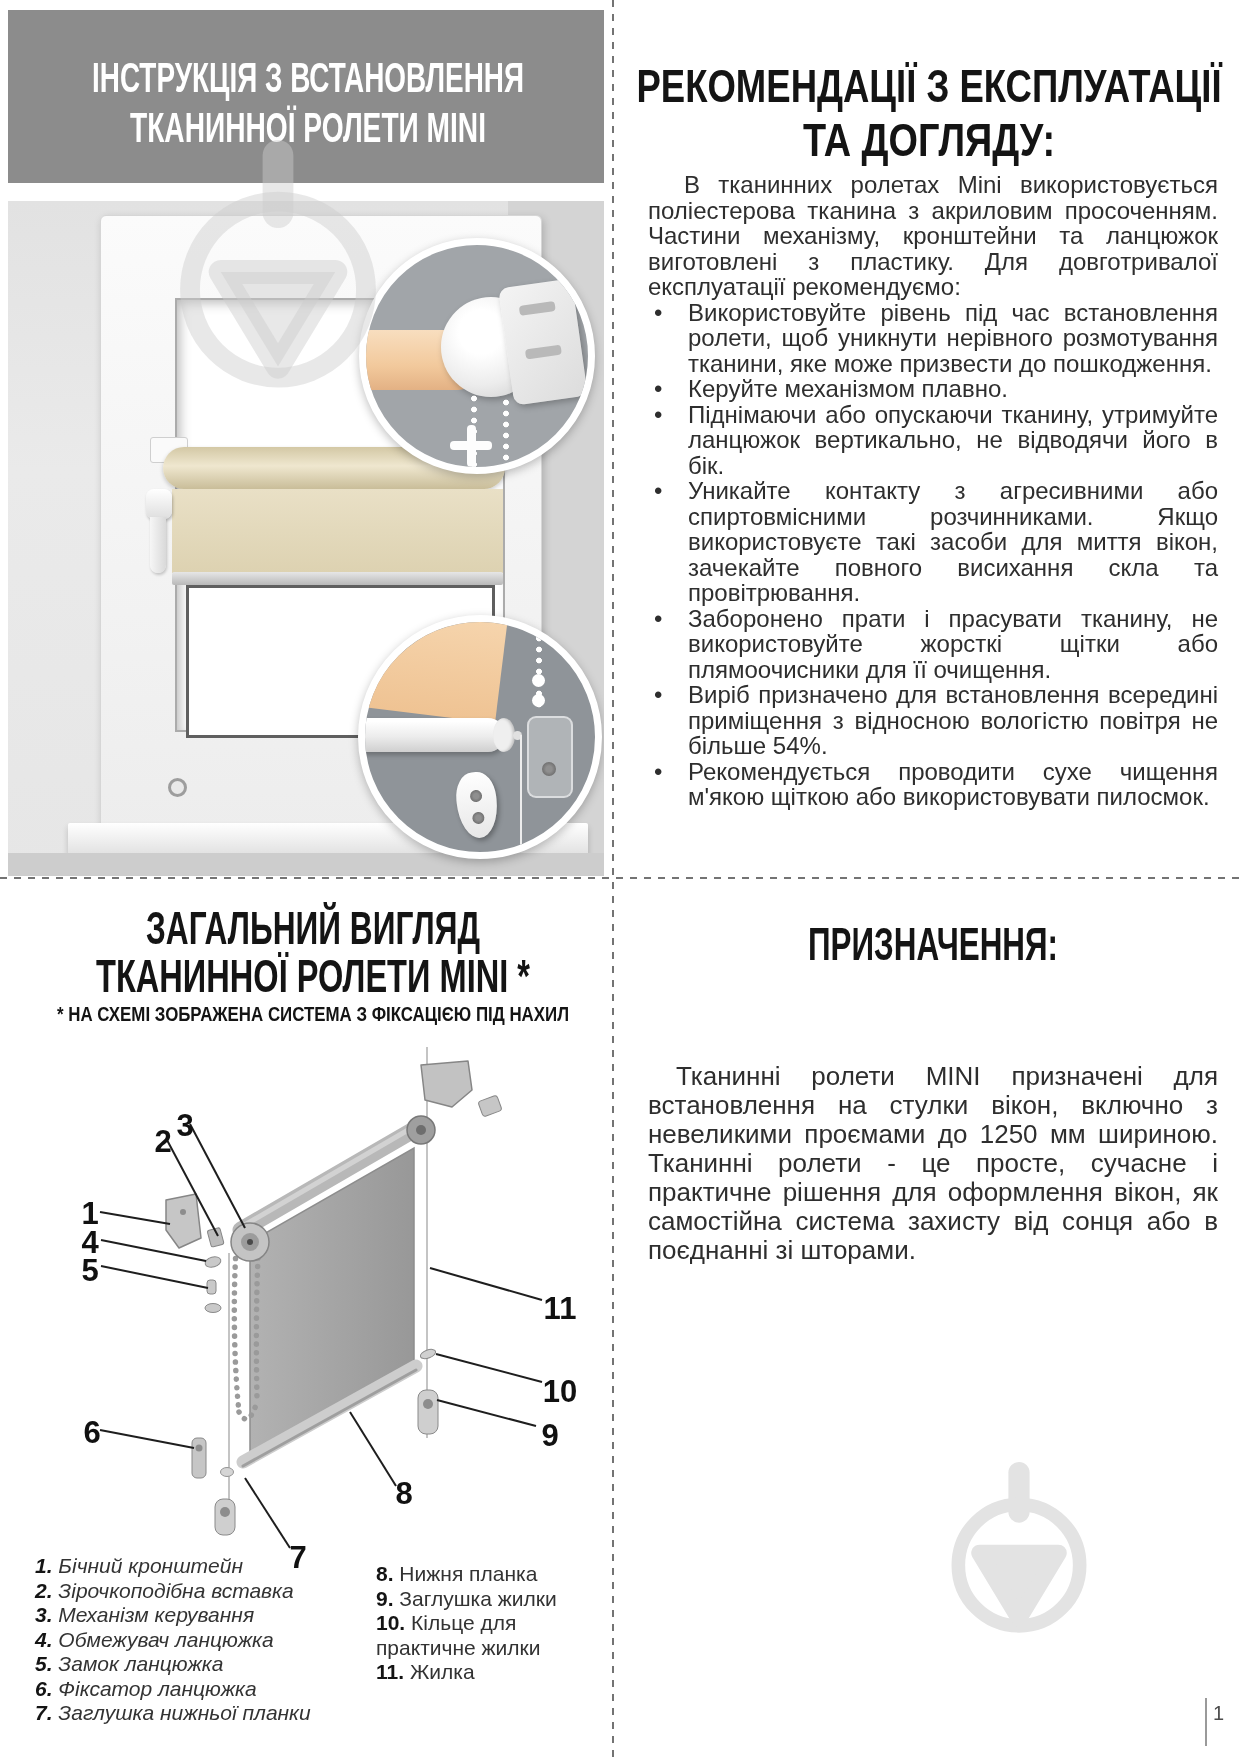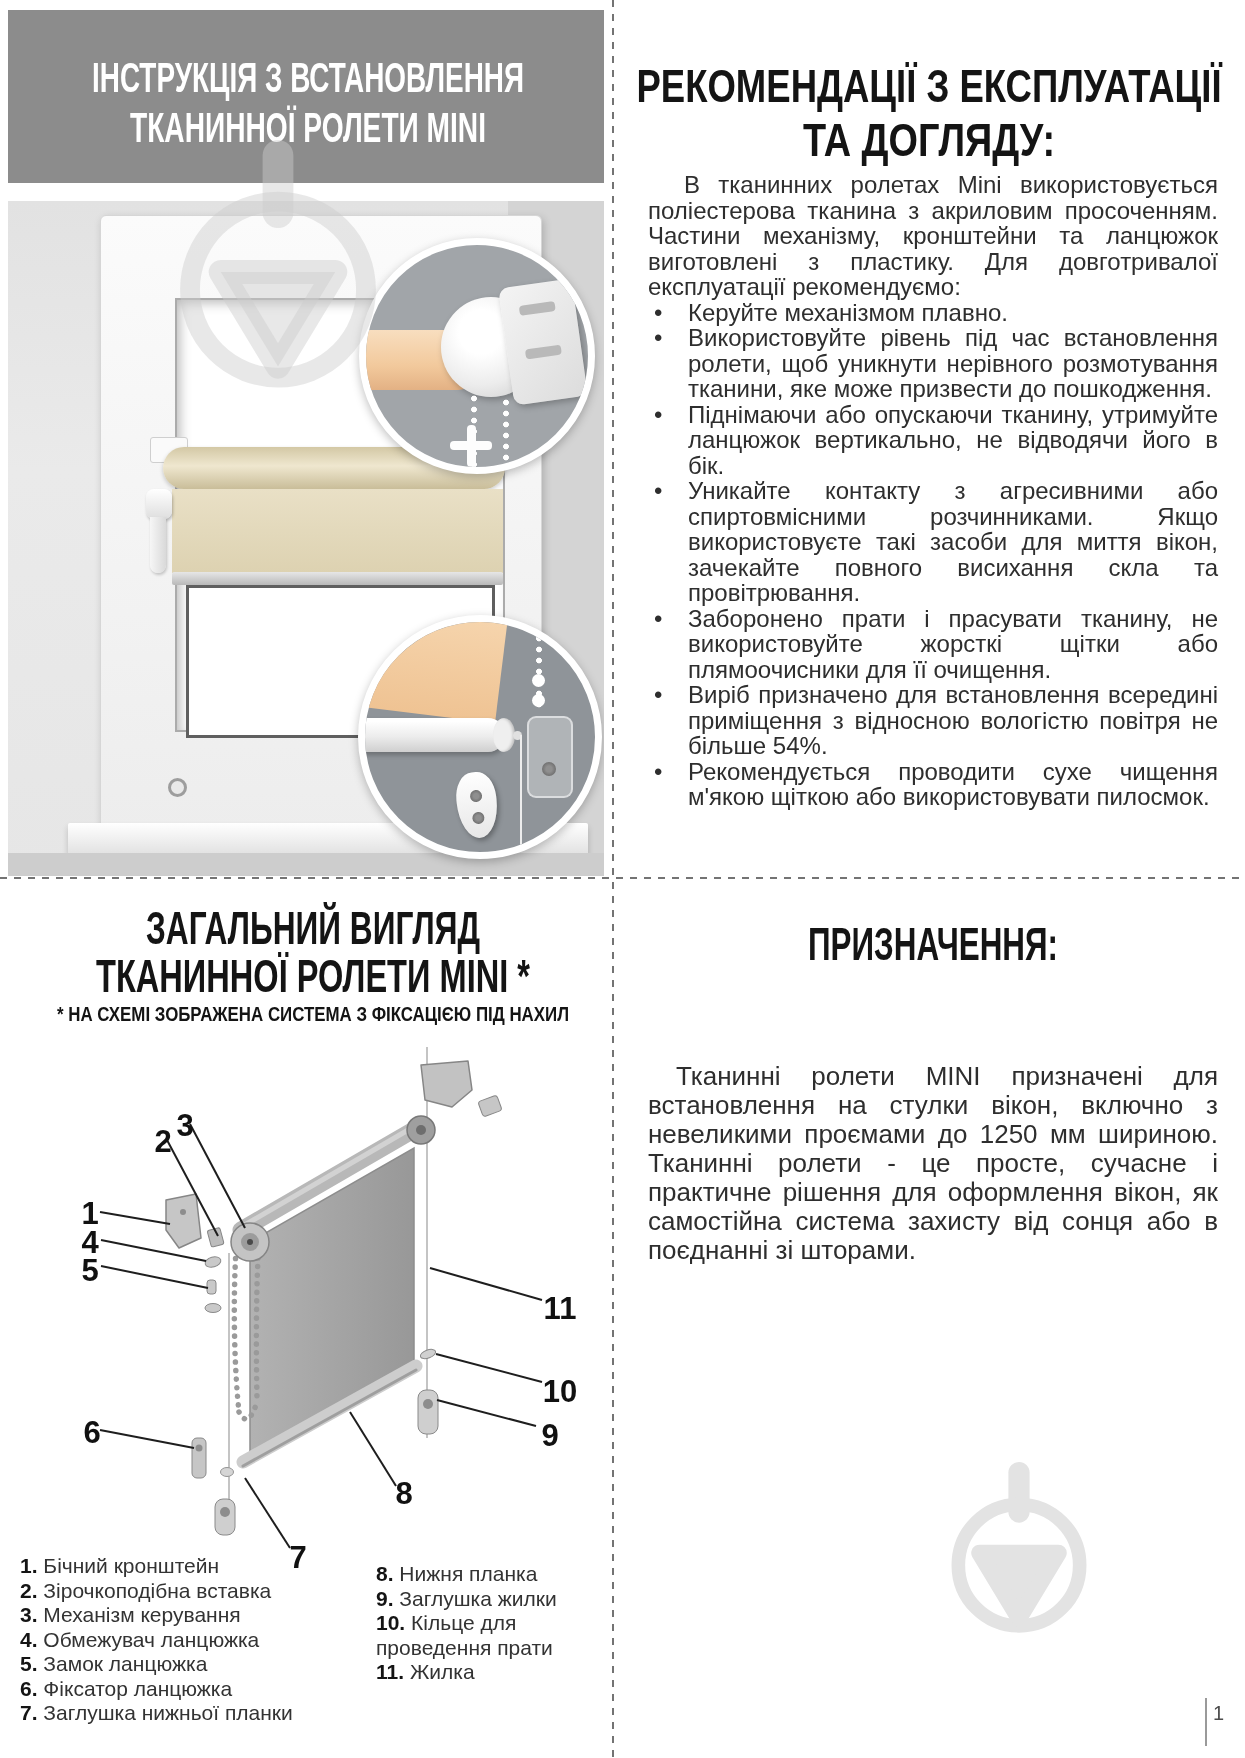--- a/index.html
+++ b/index.html
@@ -143,21 +143,21 @@
   .recs-body { position:absolute; left:648px; top:172px; width:570px; font-size:24px; line-height:25.5px; color:#2e2e2e; }
   .recs-intro { text-align:justify; text-indent:36px; margin:0; }
   .recs-list { list-style:none; margin:0; padding:0; }
   .recs-list li { position:relative; padding-left:40px; text-align:justify; margin:0; }
   .recs-list li::before { content:"\2022"; position:absolute; left:6px; top:0; }
   
   .ov-title-svg { position:absolute; left:8px; top:898px; }
   .diagram-svg { position:absolute; left:8px; top:1030px; pointer-events:none; }
   .callout { font-family:"Liberation Sans",sans-serif; font-weight:bold; font-size:31px; fill:#111111; }
   .legend { position:absolute; top:1554px; font-size:21px; line-height:24.5px; color:#333; }
-  .legend-left { left:20px; width:300px; }
+  .legend-left { left:35px; width:300px;font-style:italic; }
   .legend-right { left:376px; width:215px;margin-top:8px; }
   .legend-item .num { font-weight:bold; color:#141414; }
   .legend-item .lab { white-space:pre-line; }
   
   .purpose-title-svg { position:absolute; left:613px; top:903px; }
   .purpose-body {
     position:absolute; left:648px; top:1062px; width:570px;
     font-size:26px; line-height:29px; text-align:justify; text-indent:28px; color:#2e2e2e;
   }
   
@@ -235,22 +235,22 @@
   <div class="divider-h"></div>
 
   <svg class="recs-title-svg" width="632" height="140" viewBox="0 0 632 140">
     <text class="t-dark" x="316" y="72" font-size="46" text-anchor="middle" textLength="585" lengthAdjust="spacingAndGlyphs">РЕКОМЕНДАЦІЇ З ЕКСПЛУАТАЦІЇ</text>
     <text class="t-dark" x="316" y="126" font-size="46" text-anchor="middle" textLength="252" lengthAdjust="spacingAndGlyphs">ТА ДОГЛЯДУ:</text>
   </svg>
 
   <div class="recs-body">
     <p class="recs-intro">В тканинних ролетах Mini використовується поліестерова тканина з акриловим просоченням. Частини механізму, кронштейни та ланцюжок виготовлені з пластику. Для довготривалої експлуатації рекомендуємо:</p>
     <ul class="recs-list">
+      <li>Використовуйте рівень під час встановлення ролети, щоб уникнути нерівного розмотування тканини, яке може призвести до пошкодження.</li>
       <li>Керуйте механізмом плавно.</li>
-      <li>Використовуйте рівень під час встановлення ролети, щоб уникнути нерівного розмотування тканини, яке може призвести до пошкодження.</li>
       <li>Піднімаючи або опускаючи тканину, утримуйте ланцюжок вертикально, не відводячи його в бік.</li>
       <li>Уникайте контакту з агресивними або спиртовмісними розчинниками. Якщо використовуєте такі засоби для миття вікон, зачекайте повного висихання скла та провітрювання.</li>
       <li>Заборонено прати і прасувати тканину, не використовуйте жорсткі щітки або плямоочисники для її очищення.</li>
       <li>Виріб призначено для встановлення всередині приміщення з відносною вологістю повітря не більше 54%.</li>
       <li>Рекомендується проводити сухе чищення м'якою щіткою або використовувати пилосмок.</li>
     </ul>
   </div>
 
   <svg class="ov-title-svg" width="600" height="132" viewBox="0 0 600 132">
     <text class="t-dark" x="305" y="46" font-size="46" text-anchor="middle" textLength="334" lengthAdjust="spacingAndGlyphs">ЗАГАЛЬНИЙ ВИГЛЯД</text>
@@ -345,21 +345,21 @@
     <div class="legend-item"><span class="num">3.</span> <span class="lab">Механізм керування</span></div>
     <div class="legend-item"><span class="num">4.</span> <span class="lab">Обмежувач ланцюжка</span></div>
     <div class="legend-item"><span class="num">5.</span> <span class="lab">Замок ланцюжка</span></div>
     <div class="legend-item"><span class="num">6.</span> <span class="lab">Фіксатор ланцюжка</span></div>
     <div class="legend-item"><span class="num">7.</span> <span class="lab">Заглушка нижньої планки</span></div>
   </div>
   <div class="legend legend-right">
     <div class="legend-item"><span class="num">8.</span> <span class="lab">Нижня планка</span></div>
     <div class="legend-item"><span class="num">9.</span> <span class="lab">Заглушка жилки</span></div>
     <div class="legend-item"><span class="num">10.</span> <span class="lab">Кільце для
-проведення прати</span></div>
+практичне жилки</span></div>
     <div class="legend-item"><span class="num">11.</span> <span class="lab">Жилка</span></div>
   </div>
 
   <svg class="purpose-title-svg" width="632" height="70" viewBox="0 0 632 70">
     <text class="t-dark" x="320" y="57" font-size="46" text-anchor="middle" textLength="250" lengthAdjust="spacingAndGlyphs">ПРИЗНАЧЕННЯ:</text>
   </svg>
   <div class="purpose-body">Тканинні ролети MINI призначені для встановлення на стулки вікон, включно з невеликими проємами до 1250 мм шириною. Тканинні ролети - це просте, сучасне і практичне рішення для оформлення вікон, як самостійна система захисту від сонця або в поєднанні зі шторами.</div>
 
   <svg class="wm" style="left:943px; top:1462px;" width="152" height="182" viewBox="0 0 100 120">
     <g fill="#e3e3e3" stroke="#e3e3e3">

